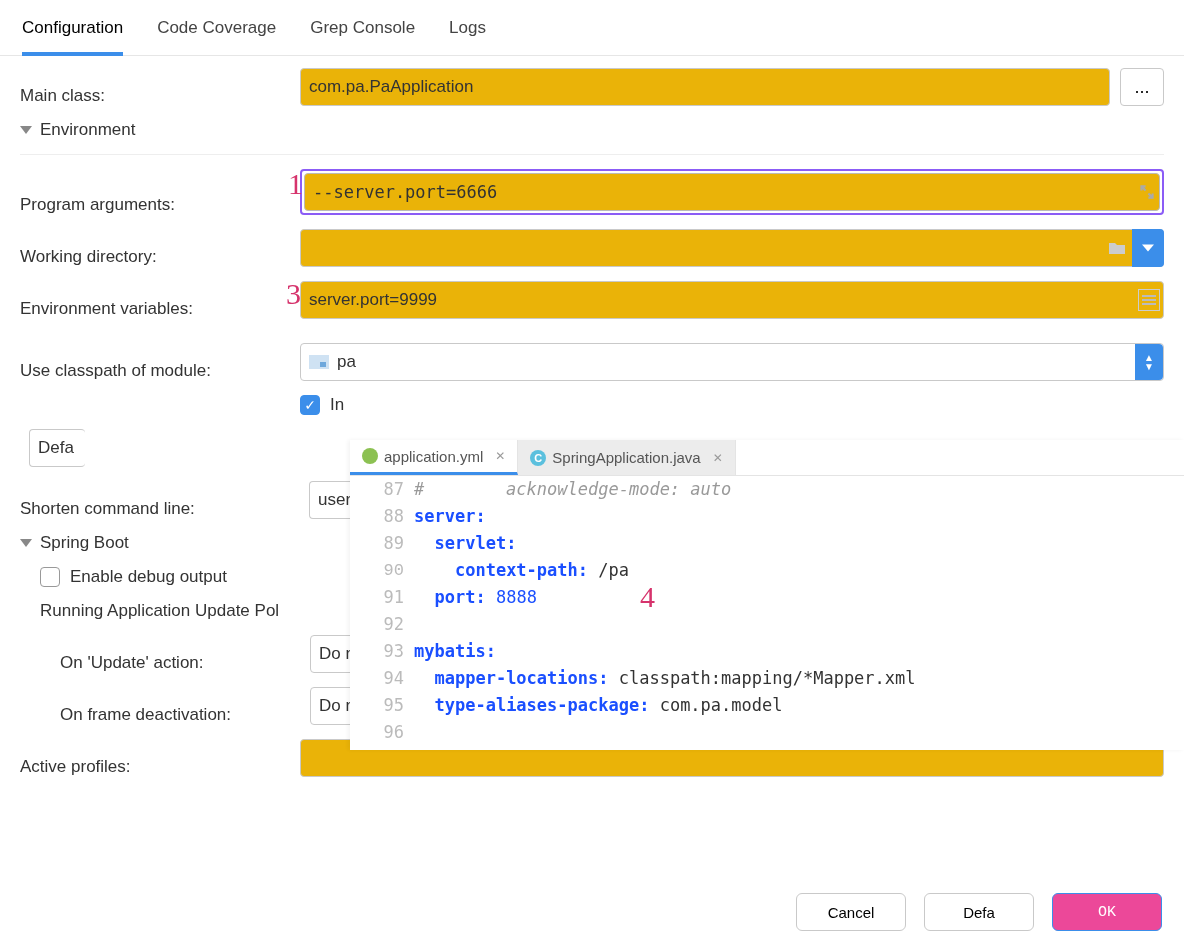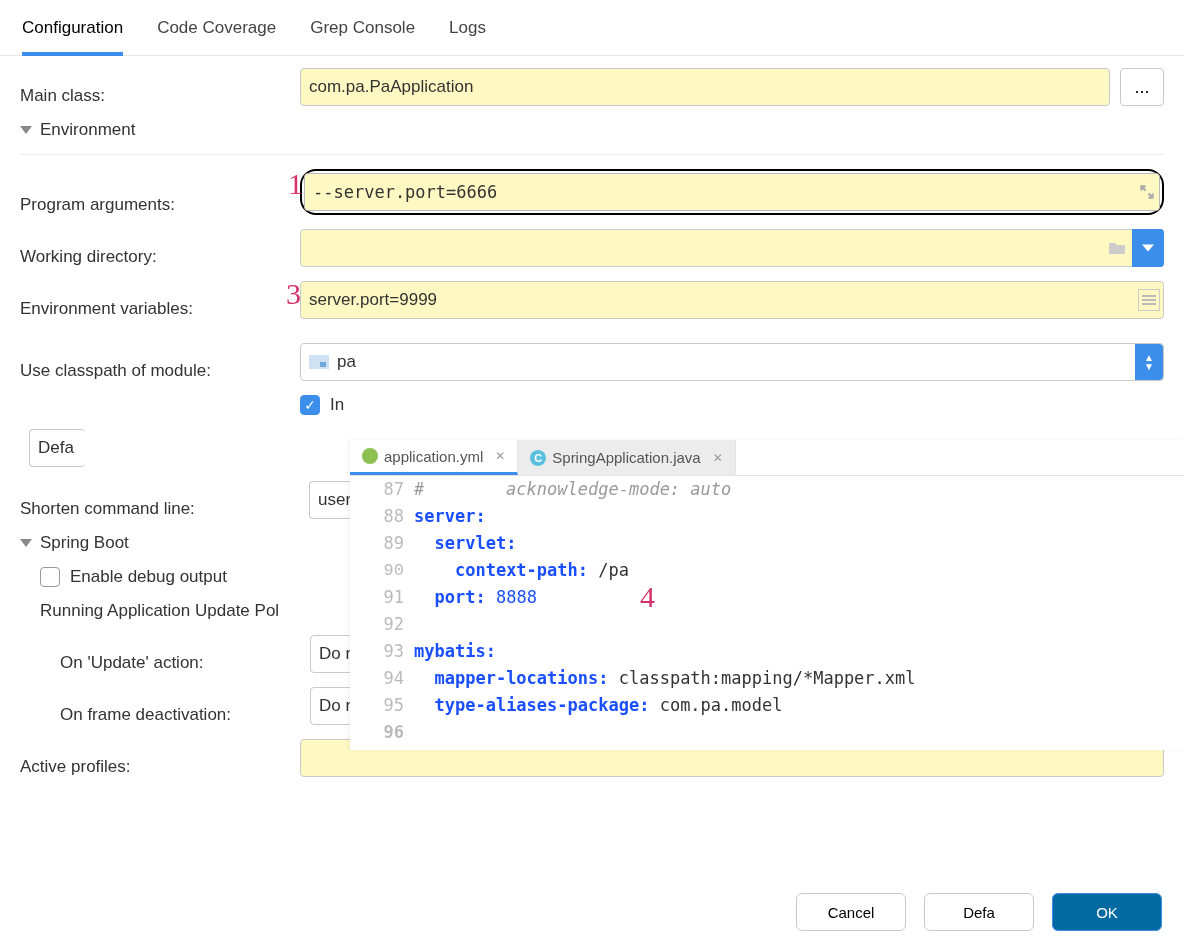--- a/index.html
+++ b/index.html
@@ -41,21 +41,21 @@
   .lbl { width: 280px; padding-left: 0; }
   .field { flex: 1; position: relative; }
   .input {
     width: 100%;
     height: 38px;
     border: 1px solid #c9c9c9;
     border-radius: 4px;
     padding: 14px 8px;
     font-size: 17px;
     color: #333;
-    background:#fef9c3;
+    background:#eab308;
   }
   .input.mono { font-family: "Menlo","Consolas",monospace; }
   .ellips-btn {
     width: 44px;
     height: 38px;
     margin-left: 10px;
     border: 1px solid #c9c9c9;
     border-radius: 4px;
     background:#fff;
     cursor:pointer;
@@ -67,21 +67,21 @@
     border-top:8px solid #888; margin-right:8px;
   }
 
   .right-ctrl {
     position:absolute; right:6px; top:50%; transform:translateY(-50%);
     display:flex; gap:6px; align-items:center;
   }
   .ic { width:18px;height:18px; display:inline-flex; align-items:center;justify-content:center; color:#aaa; font-size:16px; cursor:pointer;}
   .expand-arrows svg { width:14px;height:14px; stroke:#aaa; }
 
-  .focused-border { border:2px solid #000000; border-radius:16px; padding:2px; }
+  .focused-border { border:2px solid #8b5cf6; border-radius:4px; padding:2px; }
   .focused-border .input { border:1px solid #bbb; }
 
   .dir-browse {
     position:absolute; right:0; top:0;
     display:flex; height:38px;
   }
   .folder-ic {
     width:30px; display:flex; align-items:center; justify-content:center;
     color:#aaa;
   }
@@ -123,21 +123,21 @@
 
   
   .button-bar {
     position:absolute; bottom:12px; right:22px;
     display:flex; gap:18px;
   }
   .btn {
     min-width:110px; height:38px; border:1px solid #c9c9c9; border-radius:6px;
     background:#fff; font-size:15px; cursor:pointer; padding:0 22px;
   }
-  .btn.primary { background:#0369a1; color:#fff; border-color:#3b8eea; }
+  .btn.primary { background:#ec4899; color:#fff; border-color:#3b8eea;font-family:Liberation Mono, monospace; }
 
   
   .overlay {
     position:absolute;
     left:350px; top:440px;
     width:834px; height:310px;
     background:#fff;
     box-shadow:-2px 0 4px rgba(0,0,0,0.05);
     display:flex; flex-direction:column;
     z-index:5;
@@ -376,21 +376,21 @@
     <div class="gutter" id="gutter">
         <div style="line-height:27px;">87</div>
         <div style="line-height:27px;">88</div>
         <div style="line-height:27px;">89</div>
         <div style="line-height:27px;font-family:Liberation Mono, monospace;">90</div>
         <div style="line-height:27px;">91</div>
         <div style="line-height:27px;">92</div>
         <div style="line-height:27px;">93</div>
         <div style="line-height:27px;">94</div>
         <div style="line-height:27px;">95</div>
-        <div style="line-height:27px;font-weight:bold;">96</div>
+        <div style="line-height:27px;">96</div>
       </div>
     <div class="code" id="code"><span class="dim-italic">#        acknowledge-mode: auto</span>
 <span class="key">server:</span>
   <span class="key">servlet:</span>
     <span class="key">context-path:</span> /pa
   <span class="key">port:</span> <span class="num">8888</span>
 
 <span class="key">mybatis:</span>
   <span class="key">mapper-locations:</span> classpath:mapping/*Mapper.xml
   <span class="key">type-aliases-package:</span> com.pa.model

